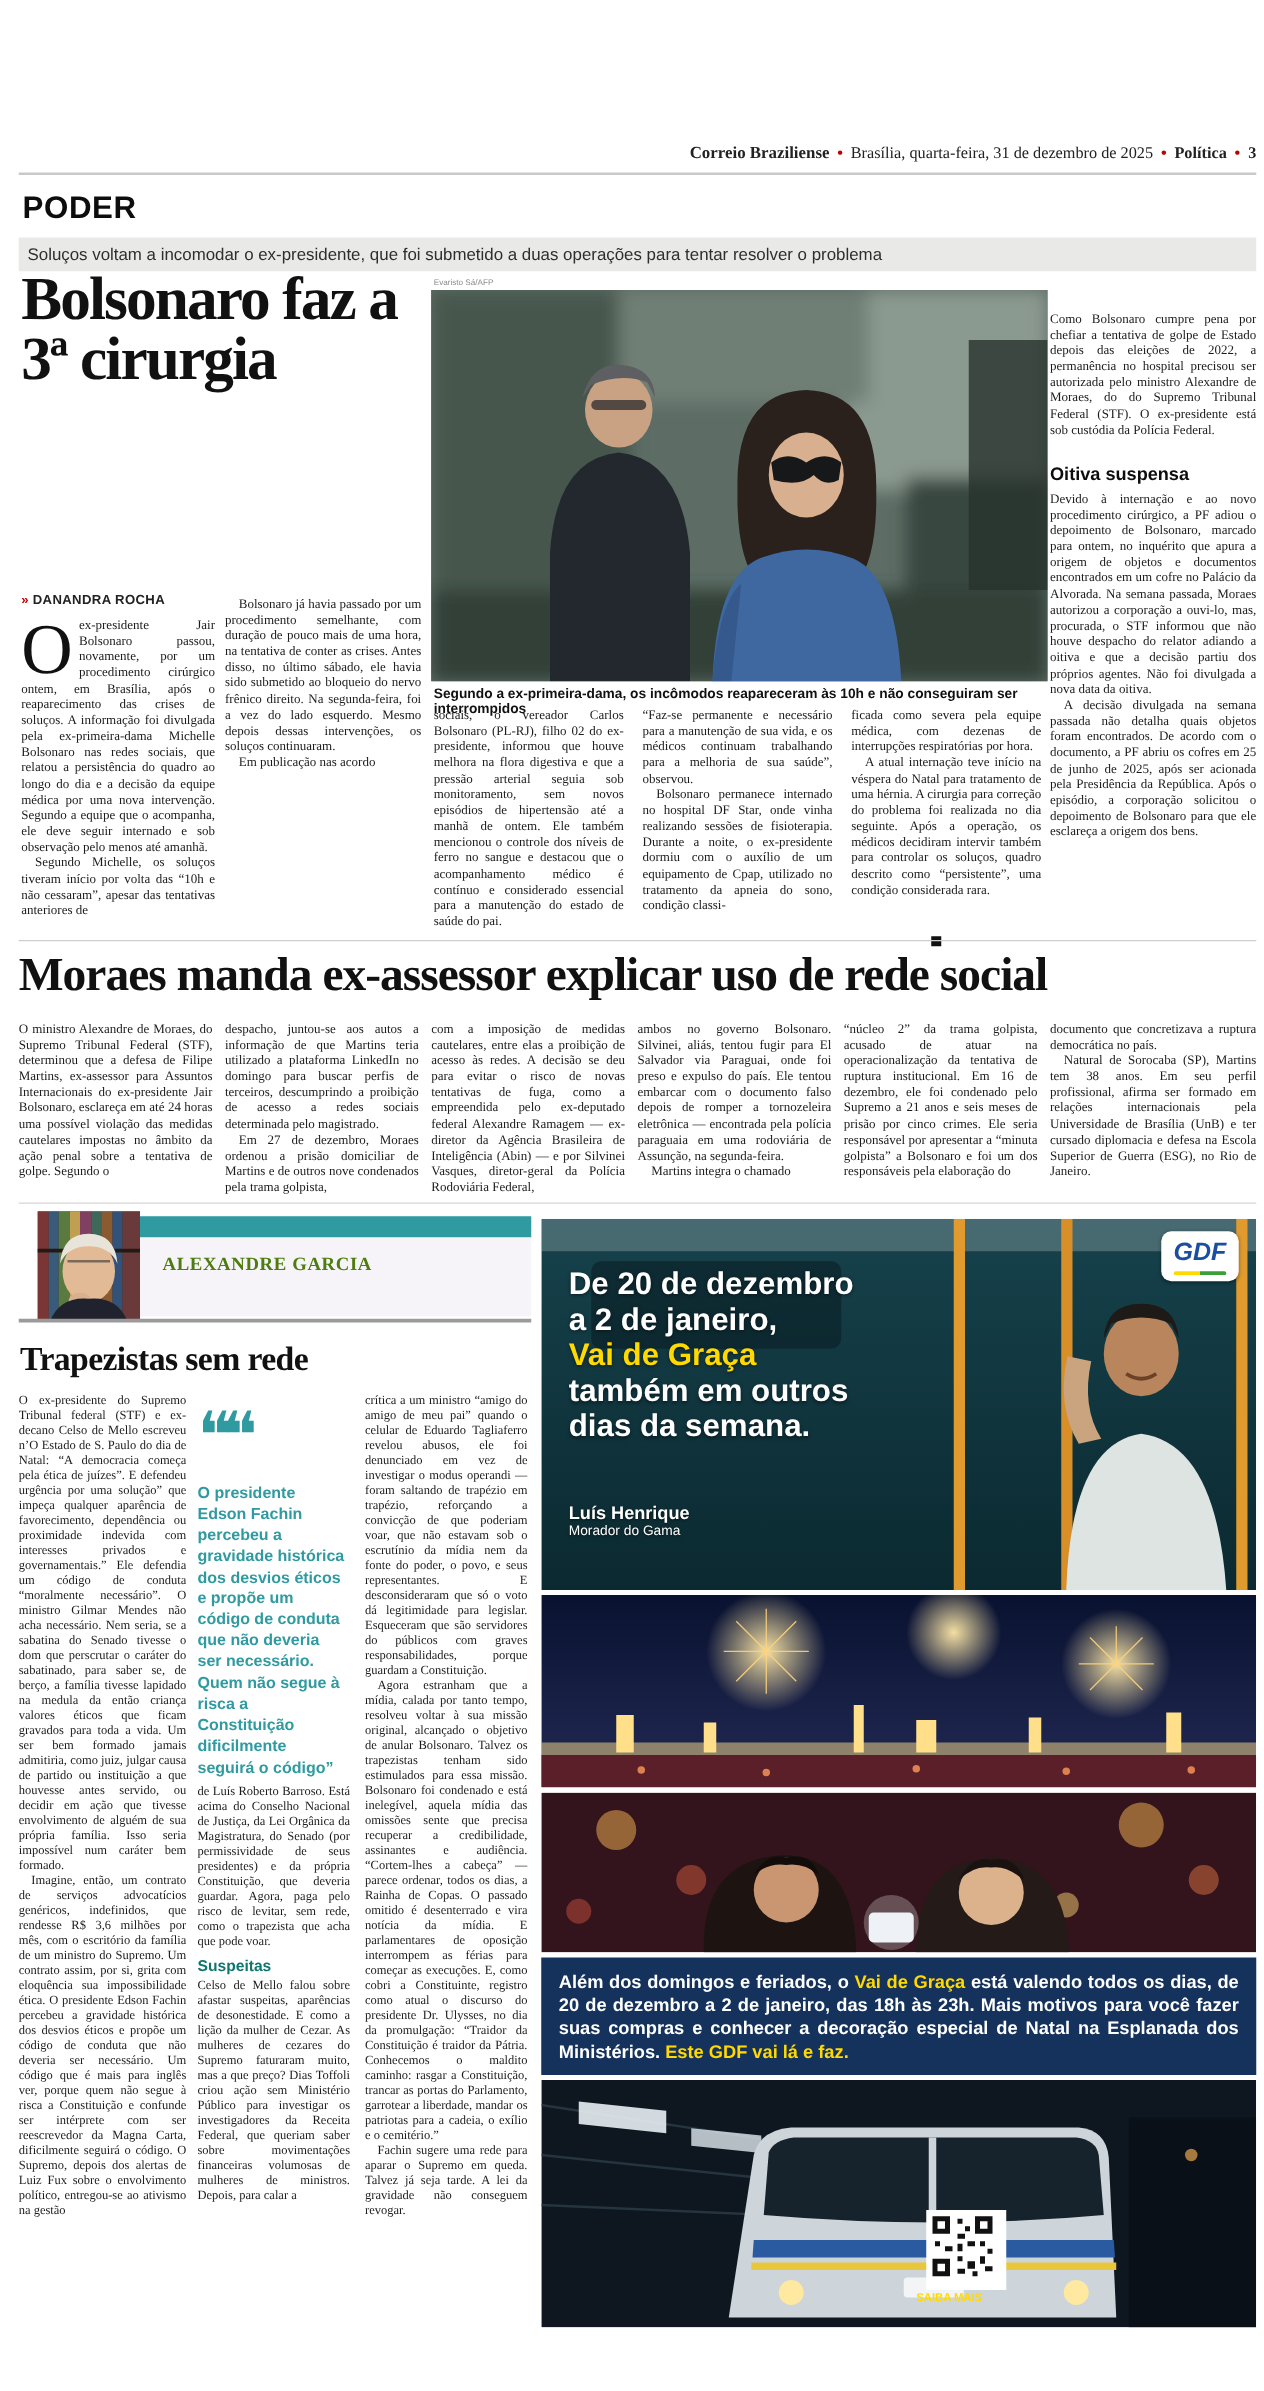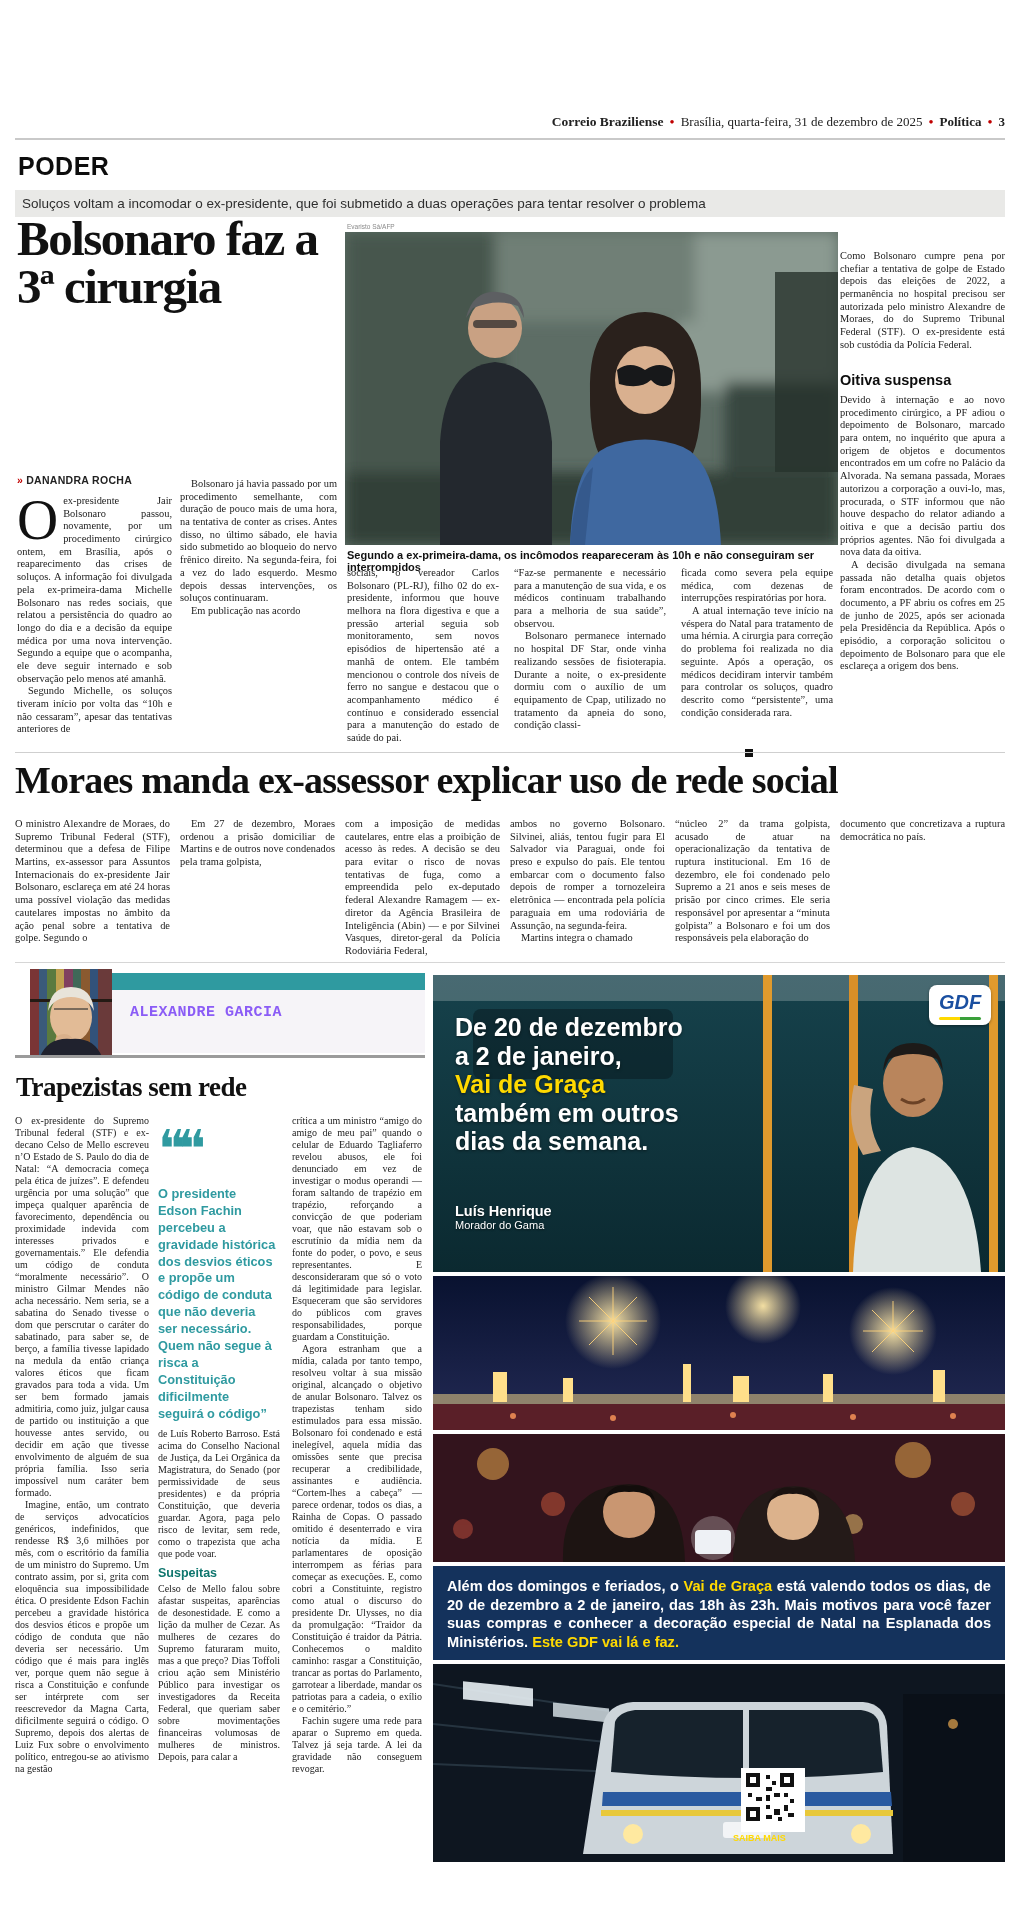--- a/index.html
+++ b/index.html
@@ -37,22 +37,22 @@
   
   .rule-mid{top:752px;left:15px;width:990px;height:1px;background:#cfcfcf;}
   .rule-low{top:962px;left:15px;width:990px;height:1px;background:#d6d6d6;}
   
   .moraes-headline{top:758px;left:15px;width:990px;font-size:38px;font-weight:bold;
           letter-spacing:-0.8px;color:#111;}
   
   .g-photo{top:969px;left:30px;width:82px;height:88px;}
   .g-teal{top:973px;left:112px;width:313px;height:17px;background:#2f9aa0;}
   .g-pale{top:990px;left:112px;width:313px;height:63px;background:#f6f4f8;}
-  .g-name{top:1004px;left:130px;font-family:Liberation Mono, monospace;font-weight:bold;
-          font-size:15px;letter-spacing:0.5px;color:#8b5cf6;}
+  .g-name{top:1004px;left:130px;font-family:Liberation Serif, serif;font-weight:bold;
+          font-size:15px;letter-spacing:0.5px;color:#4d7c0f;}
   .g-rule{top:1055px;left:15px;width:410px;height:3px;background:#9b9b9b;}
   .g-headline{top:1072px;left:16px;width:400px;font-size:27px;font-weight:bold;
           letter-spacing:-0.5px;color:#111;}
   .g-body{font-size:10px;line-height:1.2;text-align:justify;overflow:hidden;}
   .g-body p{margin:0;}
   .g-body p.ind{text-indent:10px;}
   .quote-icon{top:1124px;left:158px;font-size:52px;color:#2f9aa0;font-family:"Liberation Serif",serif;
           letter-spacing:-8px;line-height:1;}
   .pullquote{top:1186px;left:158px;width:120px;font-family:"Liberation Sans",sans-serif;
           font-weight:bold;font-size:12.8px;line-height:1.32;color:#2f9aa0;}
@@ -174,34 +174,36 @@
     <p>Devido à internação e ao novo procedimento cirúrgico, a PF adiou o depoimento de Bolsonaro, marcado para ontem, no inquérito que apura a origem de objetos e documentos encontrados em um cofre no Palácio da Alvorada. Na semana passada, Moraes autorizou a corporação a ouvi-lo, mas, procurada, o STF informou que não houve despacho do relator adiando a oitiva e que a decisão partiu dos próprios agentes. Não foi divulgada a nova data da oitiva.</p>
     <p class="ind">A decisão divulgada na semana passada não detalha quais objetos foram encontrados. De acordo com o documento, a PF abriu os cofres em 25 de junho de 2025, após ser acionada pela Presidência da República. Após o episódio, a corporação solicitou o depoimento de Bolsonaro para que ele esclareça a origem dos bens.</p>
   </div>
 
   <div class="abs rule-mid"></div>
   <div class="abs moraes-headline">Moraes manda ex-assessor explicar uso de rede social</div>
   <div class="abs bodycol" style="top:818px;left:15px;width:155px;height:142px;">
     <p>O ministro Alexandre de Moraes, do Supremo Tribunal Federal (STF), determinou que a defesa de Filipe Martins, ex-assessor para Assuntos Internacionais do ex-presidente Jair Bolsonaro, esclareça em até 24 horas uma possível violação das medidas cautelares impostas no âmbito da ação penal sobre a tentativa de golpe. Segundo o</p>
   </div>
   <div class="abs bodycol" style="top:818px;left:180px;width:155px;height:142px;">
+    <p>despacho, juntou-se aos autos a informação de que Martins teria utilizado a plataforma LinkedIn no domingo para buscar perfis de terceiros, descumprindo a proibição de acesso a redes sociais determinada pelo magistrado.</p>
     <p class="ind">Em 27 de dezembro, Moraes ordenou a prisão domiciliar de Martins e de outros nove condenados pela trama golpista,</p>
   </div>
   <div class="abs bodycol" style="top:818px;left:345px;width:155px;height:142px;">
     <p>com a imposição de medidas cautelares, entre elas a proibição de acesso às redes. A decisão se deu para evitar o risco de novas tentativas de fuga, como a empreendida pelo ex-deputado federal Alexandre Ramagem — ex-diretor da Agência Brasileira de Inteligência (Abin) — e por Silvinei Vasques, diretor-geral da Polícia Rodoviária Federal,</p>
   </div>
   <div class="abs bodycol" style="top:818px;left:510px;width:155px;height:142px;">
     <p>ambos no governo Bolsonaro. Silvinei, aliás, tentou fugir para El Salvador via Paraguai, onde foi preso e expulso do país. Ele tentou embarcar com o documento falso depois de romper a tornozeleira eletrônica — encontrada pela polícia paraguaia em uma rodoviária de Assunção, na segunda-feira.</p>
     <p class="ind">Martins integra o chamado</p>
   </div>
   <div class="abs bodycol" style="top:818px;left:675px;width:155px;height:142px;">
     <p>“núcleo 2” da trama golpista, acusado de atuar na operacionalização da tentativa de ruptura institucional. Em 16 de dezembro, ele foi condenado pelo Supremo a 21 anos e seis meses de prisão por cinco crimes. Ele seria responsável por apresentar a “minuta golpista” a Bolsonaro e foi um dos responsáveis pela elaboração do</p>
   </div>
   <div class="abs bodycol" style="top:818px;left:840px;width:165px;height:142px;">
     <p>documento que concretizava a ruptura democrática no país.</p>
+    <p class="ind">Natural de Sorocaba (SP), Martins tem 38 anos. Em seu perfil profissional, afirma ser formado em relações internacionais pela Universidade de Brasília (UnB) e ter cursado diplomacia e defesa na Escola Superior de Guerra (ESG), no Rio de Janeiro.</p>
   </div>
   <div class="abs rule-low"></div>
 
   <div class="abs g-photo">
     <svg width="82" height="88" viewBox="0 0 82 88">
       <rect width="82" height="88" fill="#3a2d26"></rect>
       <g>
         <rect x="0" y="0" width="9" height="88" fill="#7a3535"></rect>
           <rect x="9" y="0" width="8" height="88" fill="#3a5a7a"></rect>
         <rect x="17" y="0" width="9" height="88" fill="#5a7a3f"></rect>

